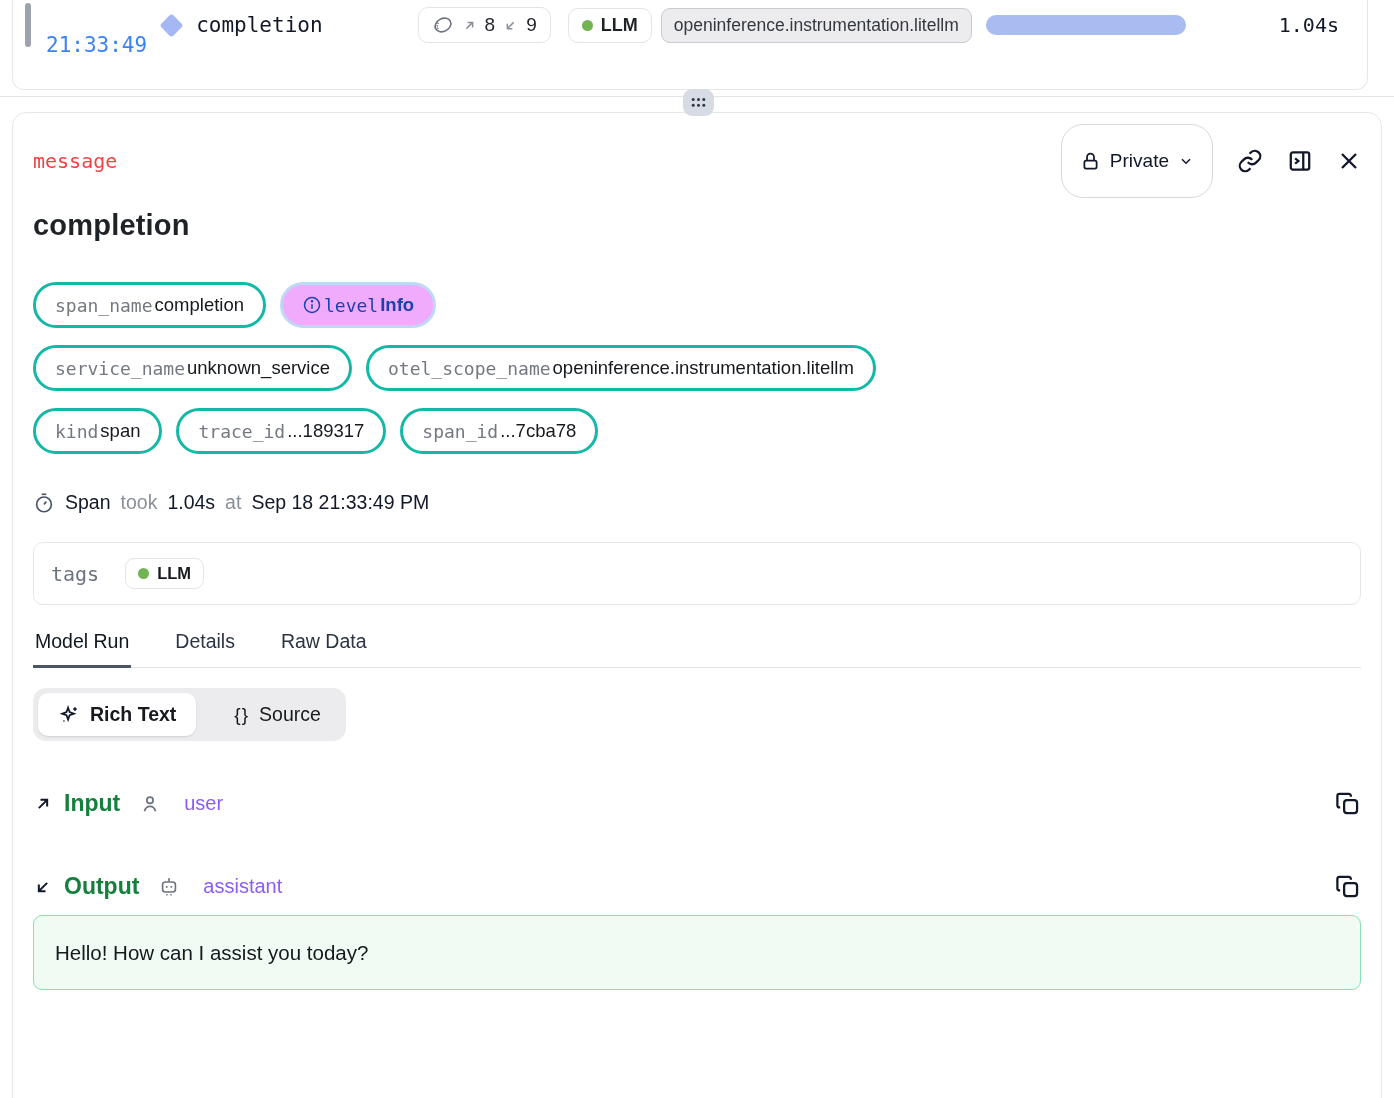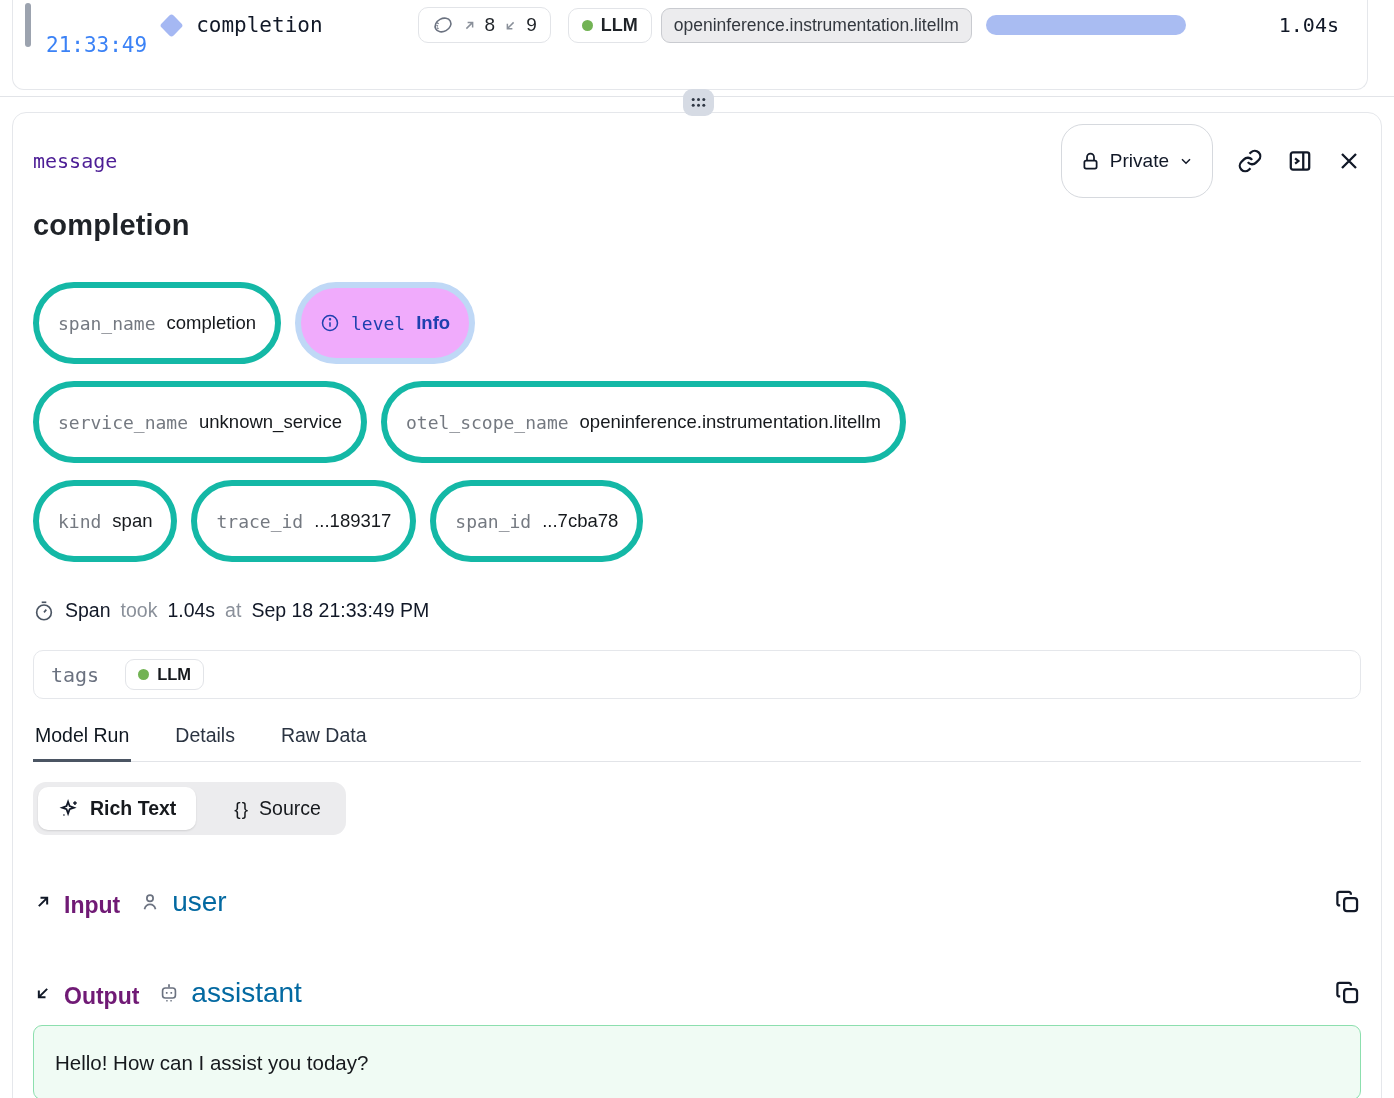--- a/index.html
+++ b/index.html
@@ -29,62 +29,62 @@
 
   
   .divider-line { position:absolute; left:0; right:0; top:96px; height:1px; background:#e2e4e8; }
   .drag-handle { position:absolute; left:683px; top:89px; width:31px; height:27px;
     background:#d6dbe4; border-radius:9px; display:flex; align-items:center; justify-content:center; z-index:5; }
 
   
   .detail-panel { position:absolute; left:12px; right:12px; top:112px; bottom:-24px;
     border:1px solid #e5e7eb; border-radius:14px; background:#fff; padding:0 20px; }
   .panel-header { display:flex; align-items:center; margin-top:26px; height:44px; }
-  .panel-type { font-size:20px; color:#4c1d95; }
+  .panel-type { font-size:20px; color:#ef4444; }
   .header-actions { margin-left:auto; display:flex; align-items:center; gap:24px; }
   .privacy-btn { display:flex; align-items:center; gap:9px; border:1px solid #d6d9de; border-radius:22px;
     padding:25px 18px; font-size:19px; color:#111827; background:#fff; cursor:pointer; }
   .icon-btn { background:none; border:none; cursor:pointer; padding:0; color:#111827; }
 
   .panel-title { font-size:29px; font-weight:600; margin-top:26px; letter-spacing:.2px; }
 
   .pill-rows { margin-top:40px; display:flex; flex-direction:column; gap:17px; }
   .pill-row { display:flex; gap:14px; }
-  .pill { display:inline-flex; align-items:center; gap:11px; border:6px solid #14b8a6; border-radius:999px;
-    padding:24px 19px; font-size:18.5px; background:#fff; }
+  .pill { display:inline-flex; align-items:center; gap:2px; border:3px solid #14b8a6; border-radius:999px;
+    padding:9px 19px; font-size:18.5px; background:#fff; }
   .pill .key { color:#747981; font-size:18px; }
   .pill .val { color:#16191d; }
   .pill-info { background:#f0abfc; border-color:#bfd8f6; }
   .pill-info .key { color:#1e40af; }
   .pill-info .val { color:#1e40af; font-weight:600; }
 
   .timing-line { display:flex; align-items:center; gap:10px; margin-top:37px; font-size:19.5px; color:#111827; }
   .timing-line .muted { color:#8a909a; }
 
-  .tags-box { margin-top:28px; border:1px solid #e5e7eb; border-radius:10px; height:49px;
+  .tags-box { margin-top:28px; border:1px solid #e5e7eb; border-radius:10px; height:63px;
     display:flex; align-items:center; padding:0 17px; gap:26px; }
   .tags-label { font-size:20px; color:#6b7280; }
   .tag-chip { display:inline-flex; align-items:center; gap:8px; border:1px solid #e2e4e8; border-radius:9px;
     padding:5px 12px; font-size:16.5px; font-weight:600; color:#16191d; }
 
   .tabs { margin-top:25px; display:flex; gap:42px; border-bottom:1px solid #e2e4e8; }
   .tab { font-size:19.5px; color:#2b3442; padding:0 2px 14px; cursor:pointer; position:relative; }
   .tab.active { color:#0f1720; }
   .tab.active::after { content:""; position:absolute; left:0; right:0; bottom:-1px; height:3px; background:#4b5563; }
 
   .view-toggle { margin-top:20px; display:inline-flex; align-items:center; background:#ececee;
     border-radius:13px; padding:5px;gap:18px; }
   .toggle-opt { display:inline-flex; align-items:center; gap:10px; font-size:19.5px; color:#16191d;
     padding:10px 20px; border-radius:10px; cursor:pointer; }
   .toggle-opt.active { background:#fff; font-weight:600; box-shadow:0 1px 2px rgba(0,0,0,.12); }
   .braces { font-size:19px; color:#16191d; letter-spacing:1px; }
 
   .io-header { display:flex; align-items:center; gap:11px; margin-top:49px; }
-  .io-title { font-size:23px; font-weight:700; color:#701a75;margin-top:8px; }
-  .io-role { font-size:28px; color:#0369a1; margin-left:0; }
+  .io-title { font-size:23px; font-weight:700; color:#15803d; }
+  .io-role { font-size:20px; color:#8b5cf6; margin-left:12px; }
   .copy-btn { margin-left:auto; background:none; border:none; cursor:pointer; color:#111827; padding:0; }
 
   .input-box { margin-top:15px; border:1.5px solid #a6c0f2; border-radius:9px; min-height:73px;
     display:flex; align-items:center; padding:0 21px; font-size:20.5px; color:#16191d; background:#fff; }
   .output-box { margin-top:15px; border:1.5px solid #8cdfae; border-radius:9px; min-height:75px;
     display:flex; align-items:center; padding:8px 21px; font-size:20.5px; color:#16191d; background:#f0fbf4; }
 
   .arrow-gray { color:#8a909a; }
 </style>
 </head>

